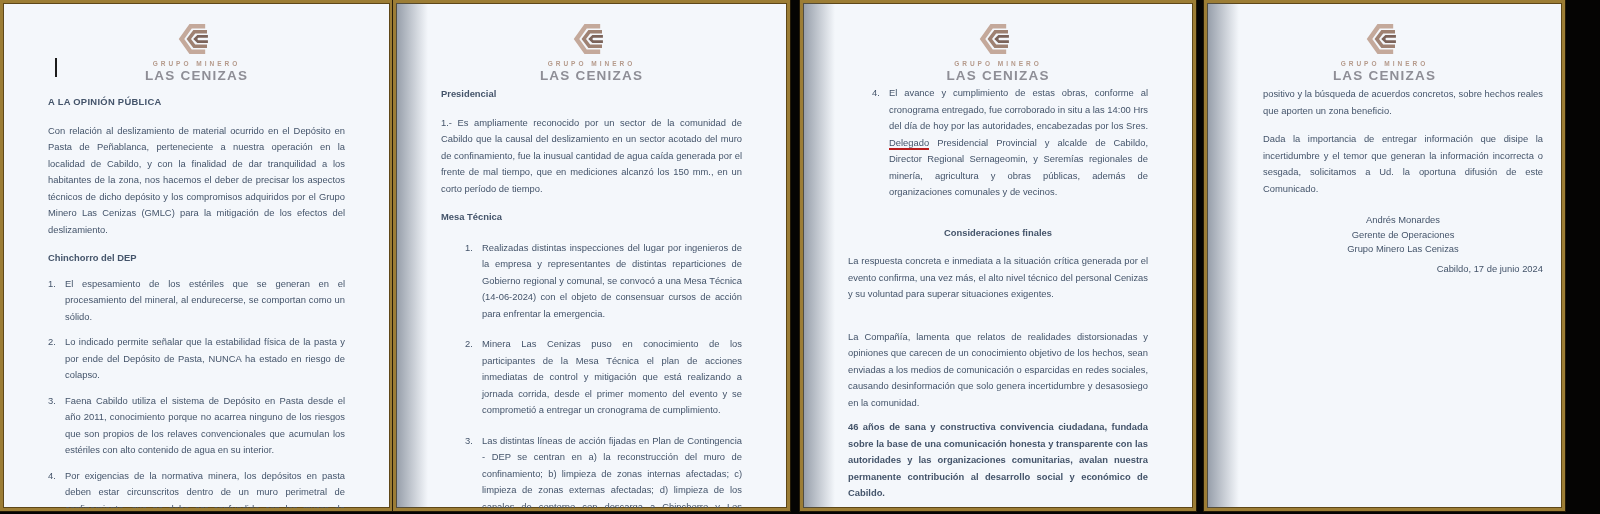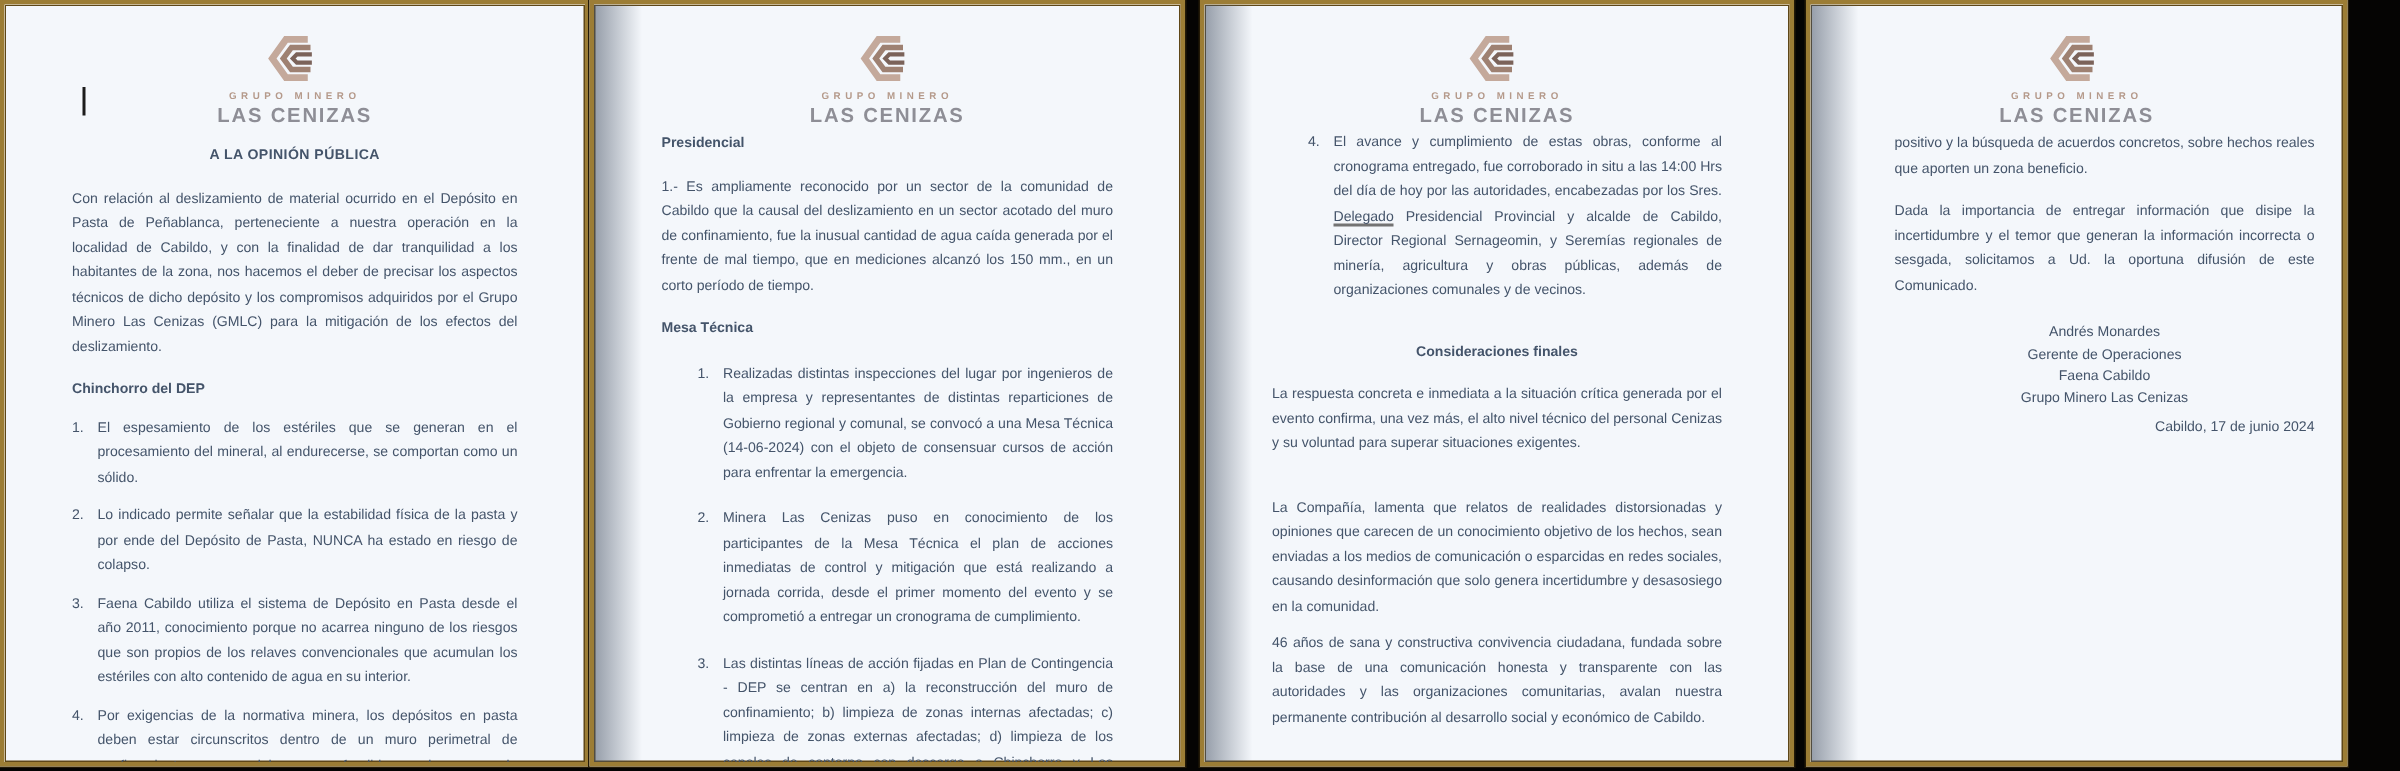--- a/index.html
+++ b/index.html
@@ -42,32 +42,32 @@
   }
   
   .content{
     color:#44546a;
     font-size:9.4px; line-height:16.5px;
     text-align:justify;
   }
   .c-p1,.c-p2,.c-p3{margin:0 45px;}
   .c-p4{margin:0 19px 0 56px;}
   .doc-title{
-    text-align:center; font-weight:bold; margin-top:12px; letter-spacing:0.3px;
+    text-align:left; font-weight:bold; margin-top:12px; letter-spacing:0.3px;
   }
   .para{margin-top:12px;}
   .heading{font-weight:bold; margin-top:12px; text-align:left;}
   .list{margin-top:6px;}
   .li{display:flex; margin-top:9px;}
   .li .num{flex:0 0 17px;}
   .li .li-text{flex:1;}
   .list-indent .li{padding-left:24px;}
   .li-sp .li{margin-top:14px;}
   .blue-underline{
-    border-bottom:2px solid #737373;
+    border-bottom:2px solid #b91c1c;
     padding-bottom:0.5px;
   }
   .sig-block{
     margin-top:16px; text-align:center; line-height:14.5px;
   }
   .doc-date{ text-align:right; margin-top:4px;}
   .caret{
     position:absolute; left:52px; top:55px; width:2px; height:19px;
     background:#1c1c1c;
   }
@@ -159,21 +159,21 @@
     <div class="content c-p3">
       <div class="list list-indent" style="margin-top:-6px;">
         <div class="li">
           <span class="num">4.</span>
           <span class="li-text"><span>El avance y cumplimiento de estas obras, conforme al cronograma entregado, fue corroborado in situ a las 14:00 Hrs del día de hoy por las autoridades, encabezadas por los Sres. </span><span class="blue-underline">Delegado</span><span> Presidencial Provincial y alcalde de Cabildo, Director Regional Sernageomin, y Seremías regionales de minería, agricultura y obras públicas, además de organizaciones comunales y de vecinos.</span></span>
         </div>
       </div>
       <div class="heading" style="margin-top:24px;text-align:center;">Consideraciones finales</div>
       <div class="para">La respuesta concreta e inmediata a la situación crítica generada por el evento confirma, una vez más, el alto nivel técnico del personal Cenizas y su voluntad para superar situaciones exigentes.</div>
       <div class="para" style="margin-top:26px;">La Compañía, lamenta que relatos de realidades distorsionadas y opiniones que carecen de un conocimiento objetivo de los hechos, sean enviadas a los medios de comunicación o esparcidas en redes sociales, causando desinformación que solo genera incertidumbre y desasosiego en la comunidad.</div>
-      <div class="para" style="margin-top:8px;">46 años de sana y constructiva convivencia ciudadana, fundada sobre la base de una comunicación honesta y transparente con las autoridades y las organizaciones comunitarias, avalan nuestra permanente contribución al desarrollo social y económico de Cabildo.</div>
+      <div class="para" style="margin-top:8px;font-weight:bold;">46 años de sana y constructiva convivencia ciudadana, fundada sobre la base de una comunicación honesta y transparente con las autoridades y las organizaciones comunitarias, avalan nuestra permanente contribución al desarrollo social y económico de Cabildo.</div>
       <div class="para" style="margin-top:18px;">Reiteramos enfáticamente nuestra voluntad y deseo de permanecer en este distrito minero por mucho tiempo más y hacerlo como hasta ahora lo hemos hecho, perseverando en enriquecer una armónica convivencia, privilegiando el diálogo</div>
     </div>
   </div>
 
   <div class="page page-4">
     <div class="curl-shadow"></div>
     <div class="logo">
       <svg width="40" height="32" viewBox="0 0 44 34">
         <path d="M31,3 L15,3 L5,17 L15,31 L31,31" stroke="#c4a99b" stroke-width="5" fill="none"></path>
         <path d="M33,9 L19,9 L13,17 L19,25 L33,25" stroke="#9e8172" stroke-width="4" fill="none"></path>
@@ -181,20 +181,19 @@
       </svg>
       <div class="logo-line1">GRUPO MINERO</div>
       <div class="logo-line2">LAS CENIZAS</div>
     </div>
     <div class="content c-p4">
       <div class="para" style="margin-top:4px;">positivo y la búsqueda de acuerdos concretos, sobre hechos reales que aporten un zona beneficio.</div>
       <div class="para">Dada la importancia de entregar información que disipe la incertidumbre y el temor que generan la información incorrecta o sesgada, solicitamos a Ud. la oportuna difusión de este Comunicado.</div>
       <div class="sig-block">
         <div>Andrés Monardes</div>
         <div>Gerente de Operaciones</div>
-        <div>Faena Cabildo</div>
         <div>Grupo Minero Las Cenizas</div>
       </div>
       <div class="doc-date">Cabildo, 17 de junio 2024</div>
     </div>
   </div>
 
 </div>
 
 </body></html>

